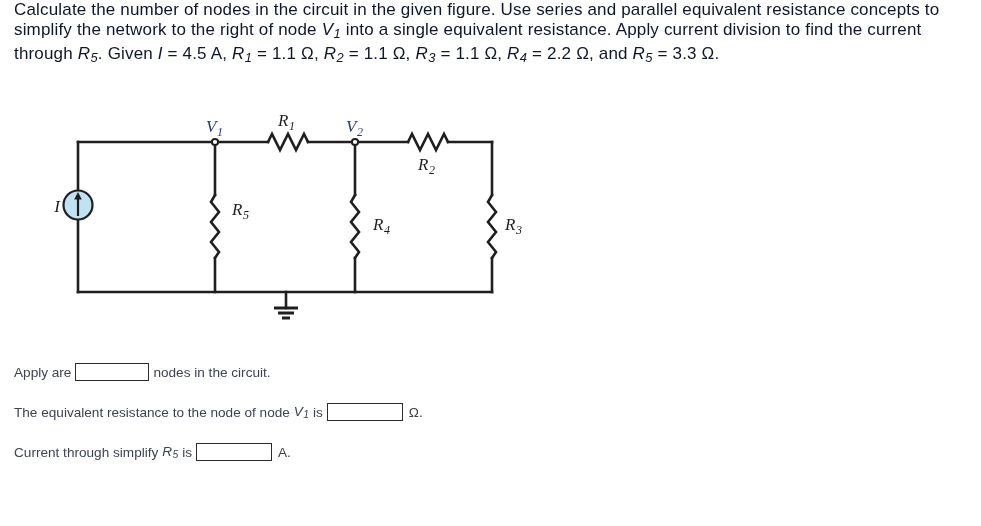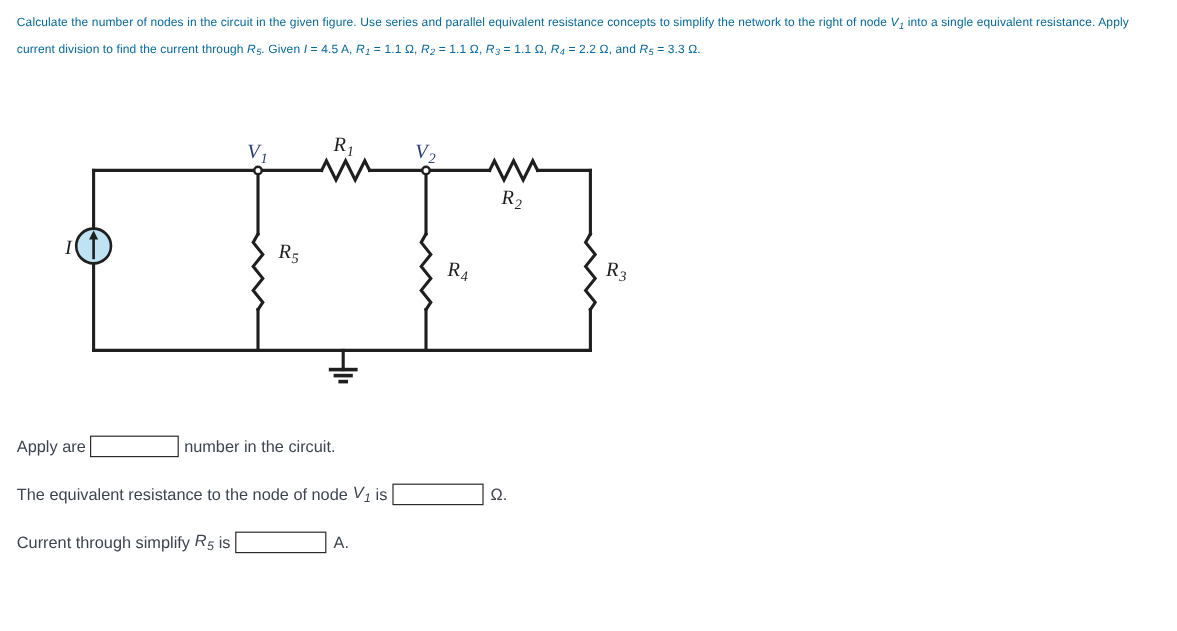--- a/index.html
+++ b/index.html
@@ -11,25 +11,25 @@
     width: 981px;
     height: 526px;
     position: relative;
     font-family: "Liberation Sans", sans-serif;
     color: #3d4450;
     overflow: hidden;
   }
   #problem-statement {
     position: absolute;
     left: 14px;
-    top: 10px;
+    top: 0;
     width: 952px;
-    font-size: 10px;
+    font-size: 17px;
     line-height: 19.6px;
-    color: #0369a1;
+    color: #0f172a;
     letter-spacing: 0.01em;
   }
   .var {
     font-style: italic;
   }
   .sub {
     font-size: 0.76em;
     vertical-align: -0.28em;
     font-style: italic;
     padding-left: 0.3px;
@@ -173,21 +173,21 @@
       <text x="243" y="119" font-family="'Liberation Serif', serif" font-size="12" font-style="italic" fill="#1f1f1f">5</text>
     </g>
   </svg>
 </div>
 
 <div id="answers">
 
   <div class="answer-line">
     <span class="txt">Apply are</span>
     <input class="blank-box blank-nodes" type="text" value="" style="">
-    <span class="txt">number in the circuit.</span>
+    <span class="txt">nodes in the circuit.</span>
   </div>
 
   <div class="answer-line">
     <span class="txt">The equivalent resistance to the node of node</span>
     <span class="txt nowrap" style="margin-left:4px"><span class="var">V</span><span class="sub">1</span></span>
     <span class="txt" style="margin-left:4px">is</span>
     <input class="blank-box blank-req" type="text" value="" style="">
     <span class="txt unit">Ω.</span>
   </div>
 

